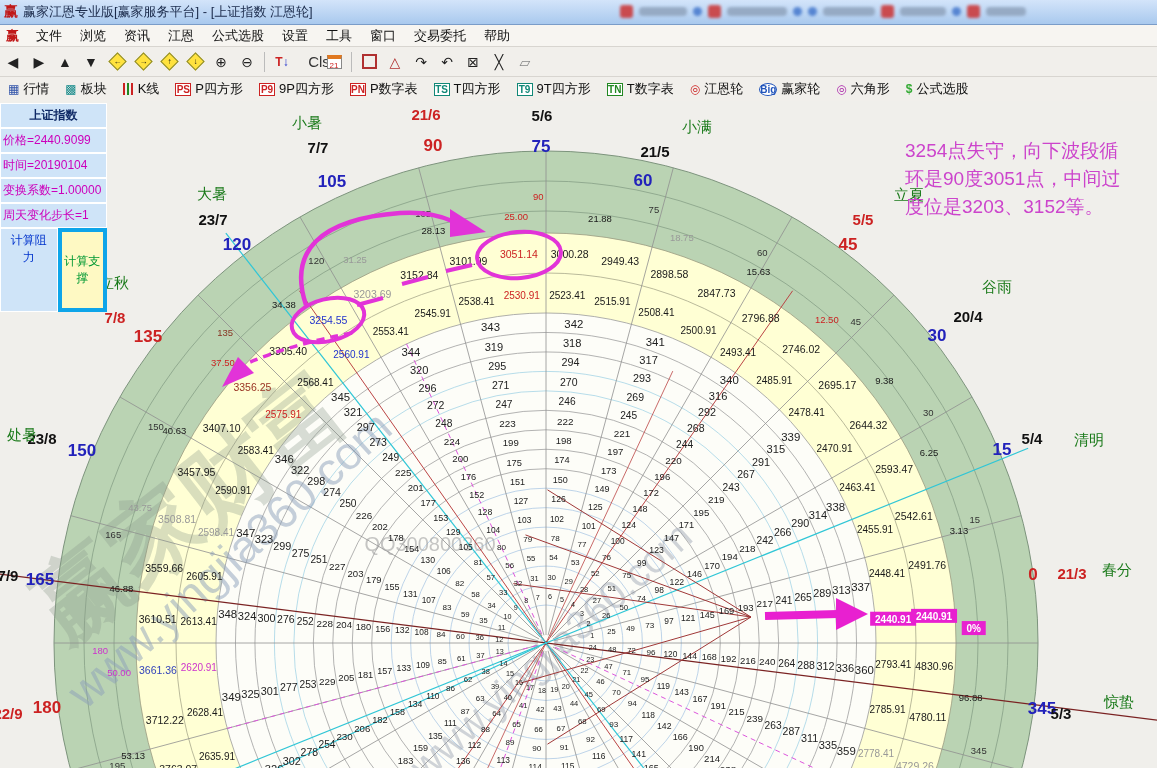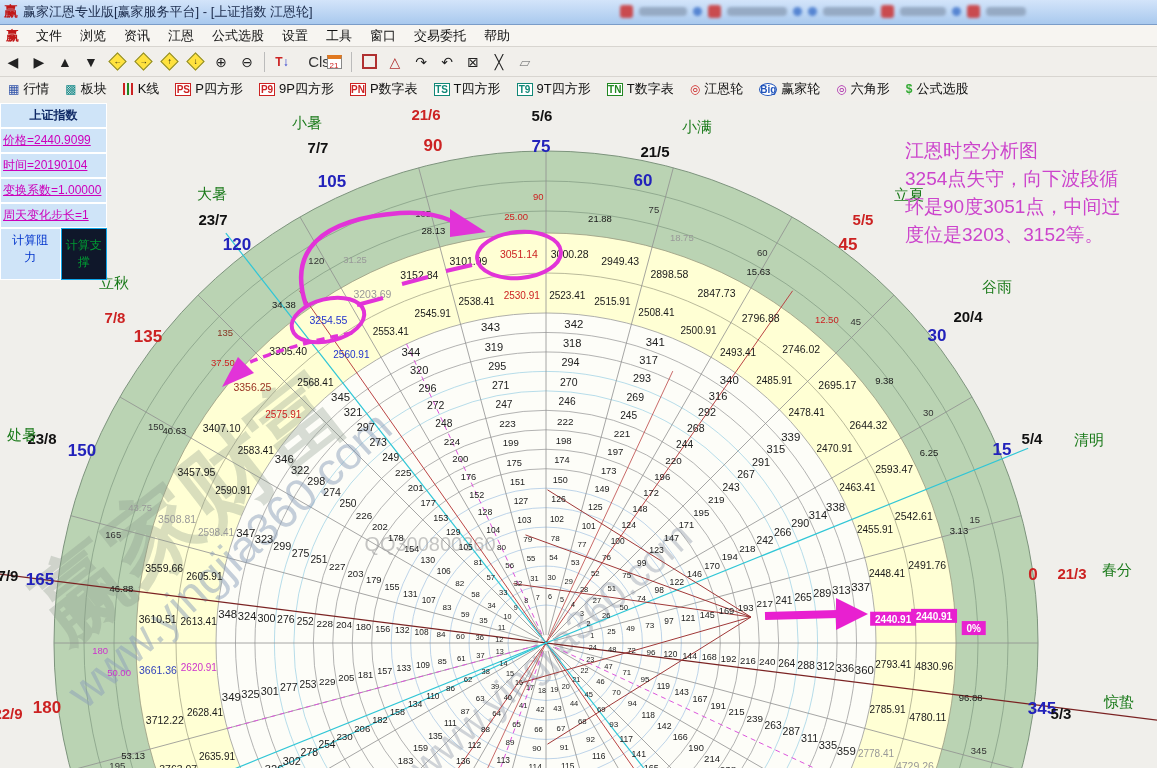--- a/index.html
+++ b/index.html
@@ -43,24 +43,24 @@
   .icon-kline{display:inline-block;width:11px;height:12px;
     background:repeating-linear-gradient(90deg,#c22 0 2px,rgba(0,0,0,0) 2px 4px,#282 4px 6px,rgba(0,0,0,0) 6px 8px,#c22 8px 10px,rgba(0,0,0,0) 10px 11px);}
   
   .chart{position:absolute;left:0;top:101px;width:1157px;height:667px;background:#f0efeb;}
   svg{position:absolute;left:0;top:0;}
   
   .panel{position:absolute;left:0;top:2px;width:107px;font-size:12px;z-index:5;}
   .panel .hd{background:#cfe4f8;border:1px solid #fff;color:#102a66;font-weight:bold;
     text-align:center;padding:3px 0;}
   .panel .row{background:#cfe4f8;border:1px solid #fff;color:#cc00bb;padding:3px 1px 3px 2px;
-    white-space:nowrap;overflow:hidden;text-decoration:underline;}
+    white-space:nowrap;overflow:hidden;}
   .panel .btns{display:flex;}
   .panel .btn1{flex:1;background:#cfe4f8;border:1px solid #fff;color:#0033cc;text-align:center;padding:3px 7px;cursor:pointer;}
-  .panel .btn2{flex:1;background:#0f172a;border:1px solid #0ea5e9;color:#009933;text-align:center;padding:8px 0;cursor:pointer;}
+  .panel .btn2{flex:1;background:#fef9c3;border:4px solid #0ea5e9;color:#009933;text-align:center;padding:21px 0;cursor:pointer;}
   
   .note{position:absolute;left:905px;top:36px;width:250px;color:#cc44cc;font-size:19px;
     line-height:28px;z-index:5;}
 </style>
 </head>
 <body>
 
 <div class="titlebar">
   <span class="appicon">赢</span>
   <span>赢家江恩专业版[赢家服务平台] - [上证指数 江恩轮]</span>
@@ -744,18 +744,17 @@
     <div class="row">时间=20190104</div>
     <div class="row">变换系数=1.00000</div>
     <div class="row">周天变化步长=1</div>
     <div class="btns">
       <div class="btn1">计算阻力</div>
       <div class="btn2">计算支撑</div>
     </div>
   </div>
 
   <div class="note">
-    <div>江恩时空分析图</div>
     <div>3254点失守，向下波段循</div>
     <div>环是90度3051点，中间过</div>
     <div>度位是3203、3152等。</div>
   </div>
 </div>
 
 </body></html>

